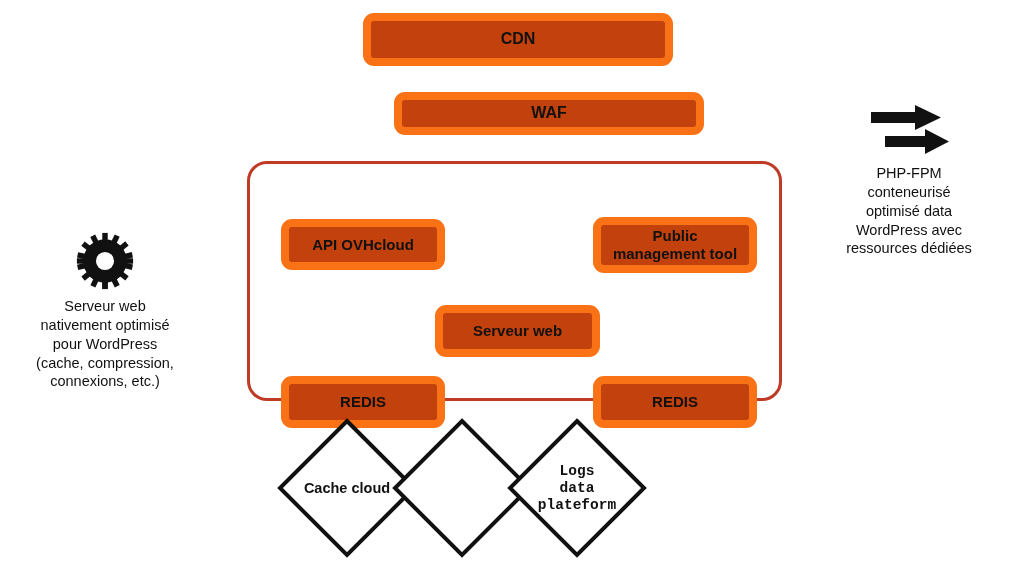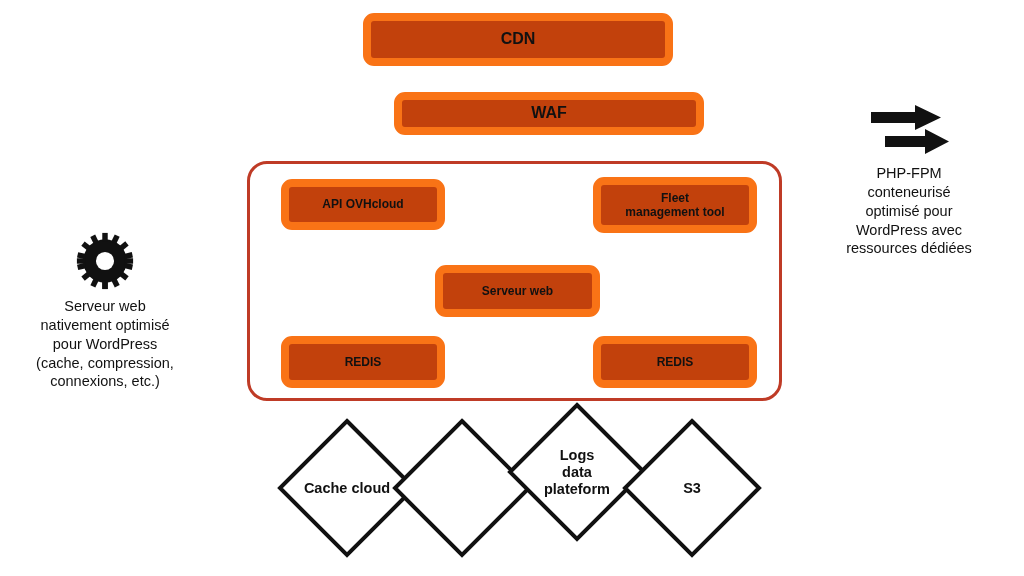--- a/index.html
+++ b/index.html
@@ -31,21 +31,21 @@
     align-items: center;
     justify-content: center;
     text-align: center;
     color: #111111;
     font-weight: 700;
     line-height: 1.18;
   }
   .box .lbl { display: block; padding: 0 6px; }
 
   .box-wide  { font-size: 16px; }
-  .box-inner { font-size: 12px; }
+  .box-inner { font-size: 15px; margin-top: 40px; }
 
   
   .group-container {
     position: absolute;
     box-sizing: border-box;
     border: 3px solid #bf3b26;
     border-radius: 20px;
     background: transparent;
   }
 
@@ -105,21 +105,21 @@
     <span class="lbl">WAF</span>
   </div>
 
   <div class="group-container" style="left:247px; top:161px; width:535px; height:240px;"></div>
 
   <div class="box box-inner" style="left:281px; top:179px; width:164px; height:51px;">
     <span class="lbl">API OVHcloud</span>
   </div>
 
   <div class="box box-inner" style="left:593px; top:177px; width:164px; height:56px; white-space:pre-line;">
-    <span class="lbl">Fleet
+    <span class="lbl">Public
 management tool</span>
   </div>
 
   <div class="box box-inner" style="left:435px; top:265px; width:165px; height:52px;">
     <span class="lbl">Serveur web</span>
   </div>
 
   <div class="box box-inner" style="left:281px; top:336px; width:164px; height:52px;">
     <span class="lbl">REDIS</span>
   </div>
@@ -134,35 +134,29 @@
     </svg>
     <div class="dlabel" style="white-space:pre-line;">Cache cloud</div>
   </div>
 
   <div class="diamond" style="left:392px; top:418px; width:140px; height:140px;">
     <svg class="shape" viewBox="0 0 140 140">
       <polygon points="70,3 137,70 70,137 3,70" fill="#ffffff" stroke="#111111" stroke-width="4"></polygon>
     </svg>
   </div>
 
-  <div class="diamond" style="left:507px; top:402px; width:140px; height:140px;">
+  <div class="diamond" style="left:507px; top:418px; width:140px; height:140px;font-family:Liberation Mono, monospace;">
     <svg class="shape" viewBox="0 0 140 140">
       <polygon points="70,3 137,70 70,137 3,70" fill="#ffffff" stroke="#111111" stroke-width="4"></polygon>
     </svg>
     <div class="dlabel" style="white-space:pre-line;">Logs
 data
 plateform</div>
   </div>
 
-  <div class="diamond" style="left:622px; top:418px; width:140px; height:140px;">
-    <svg class="shape" viewBox="0 0 140 140">
-      <polygon points="70,3 137,70 70,137 3,70" fill="#ffffff" stroke="#111111" stroke-width="4"></polygon>
-    </svg>
-    <div class="dlabel" style="white-space:pre-line;">S3</div>
-  </div>
 
   <div class="annotation" style="left:6px; top:232px; width:198px;">
     <div class="icon-wrap">
       <svg width="58" height="58" viewBox="0 0 64 64">
         <g fill="#111111">
           <circle cx="32" cy="32" r="24"></circle>
           <g>
             <rect x="29" y="1" width="6" height="9"></rect>
             <rect x="29" y="54" width="6" height="9"></rect>
             <rect x="1" y="29" width="9" height="6"></rect>
@@ -196,19 +190,19 @@
     <div class="icon-wrap" style="height:54px;">
       <svg width="80" height="52" viewBox="0 0 80 52">
         <g fill="#111111">
           <path d="M2 8 L46 8 L46 1 L72 13.5 L46 26 L46 19 L2 19 Z"></path>
           <path d="M16 32 L56 32 L56 25 L80 37.5 L56 50 L56 43 L16 43 Z"></path>
         </g>
       </svg>
     </div>
     <div class="atext">PHP-FPM
 conteneurisé
-optimisé pour
+optimisé data
 WordPress avec
 ressources dédiées</div>
   </div>
 
 
 </div>
 
 </body></html>

